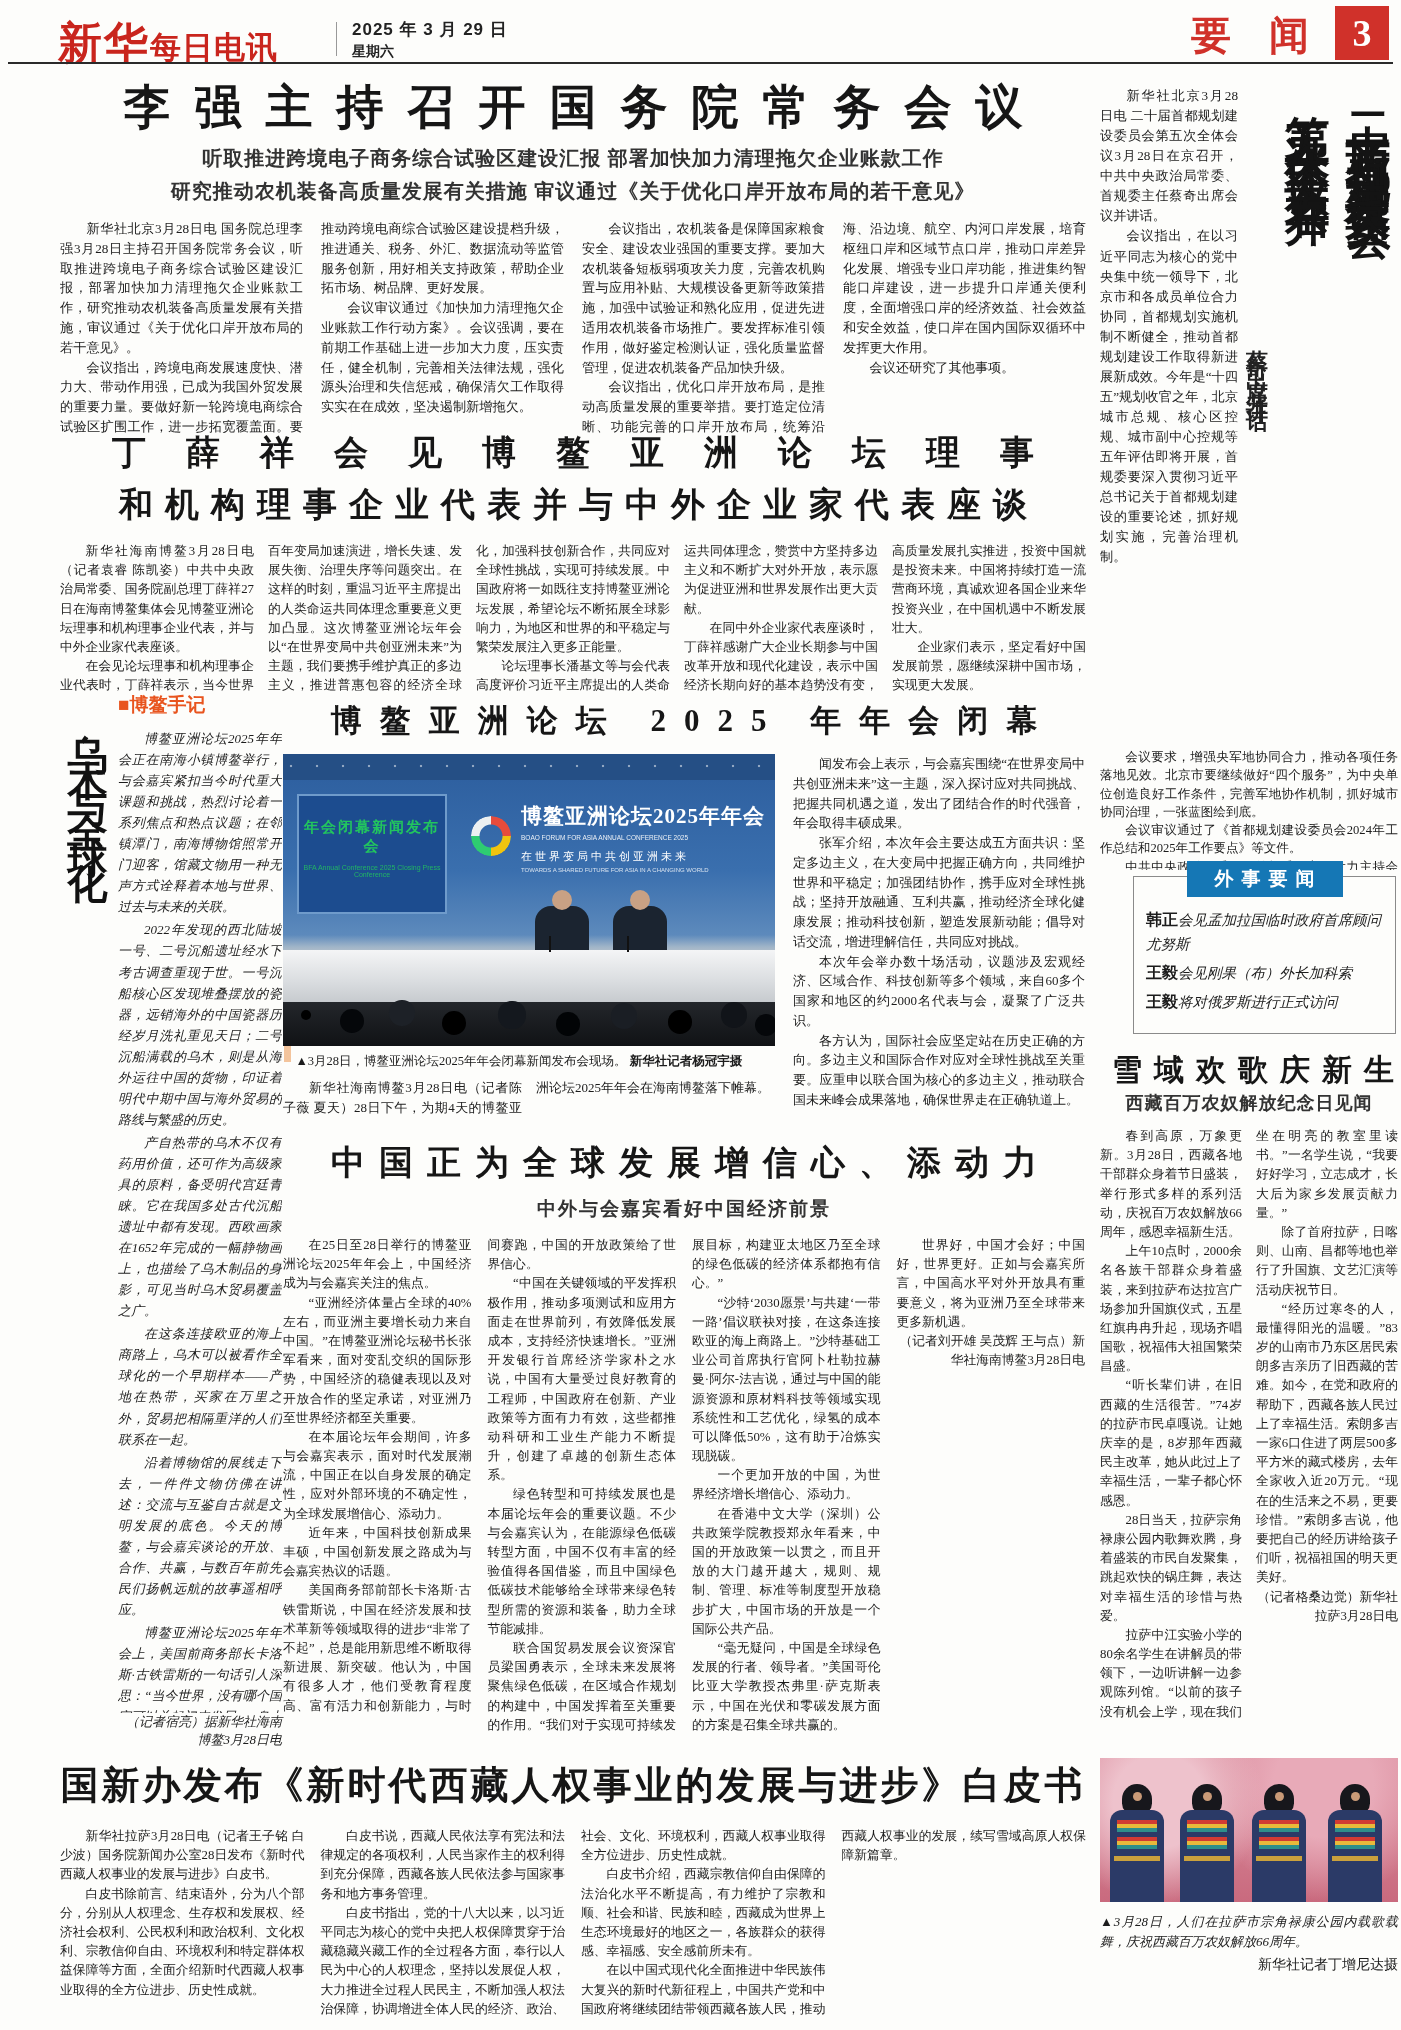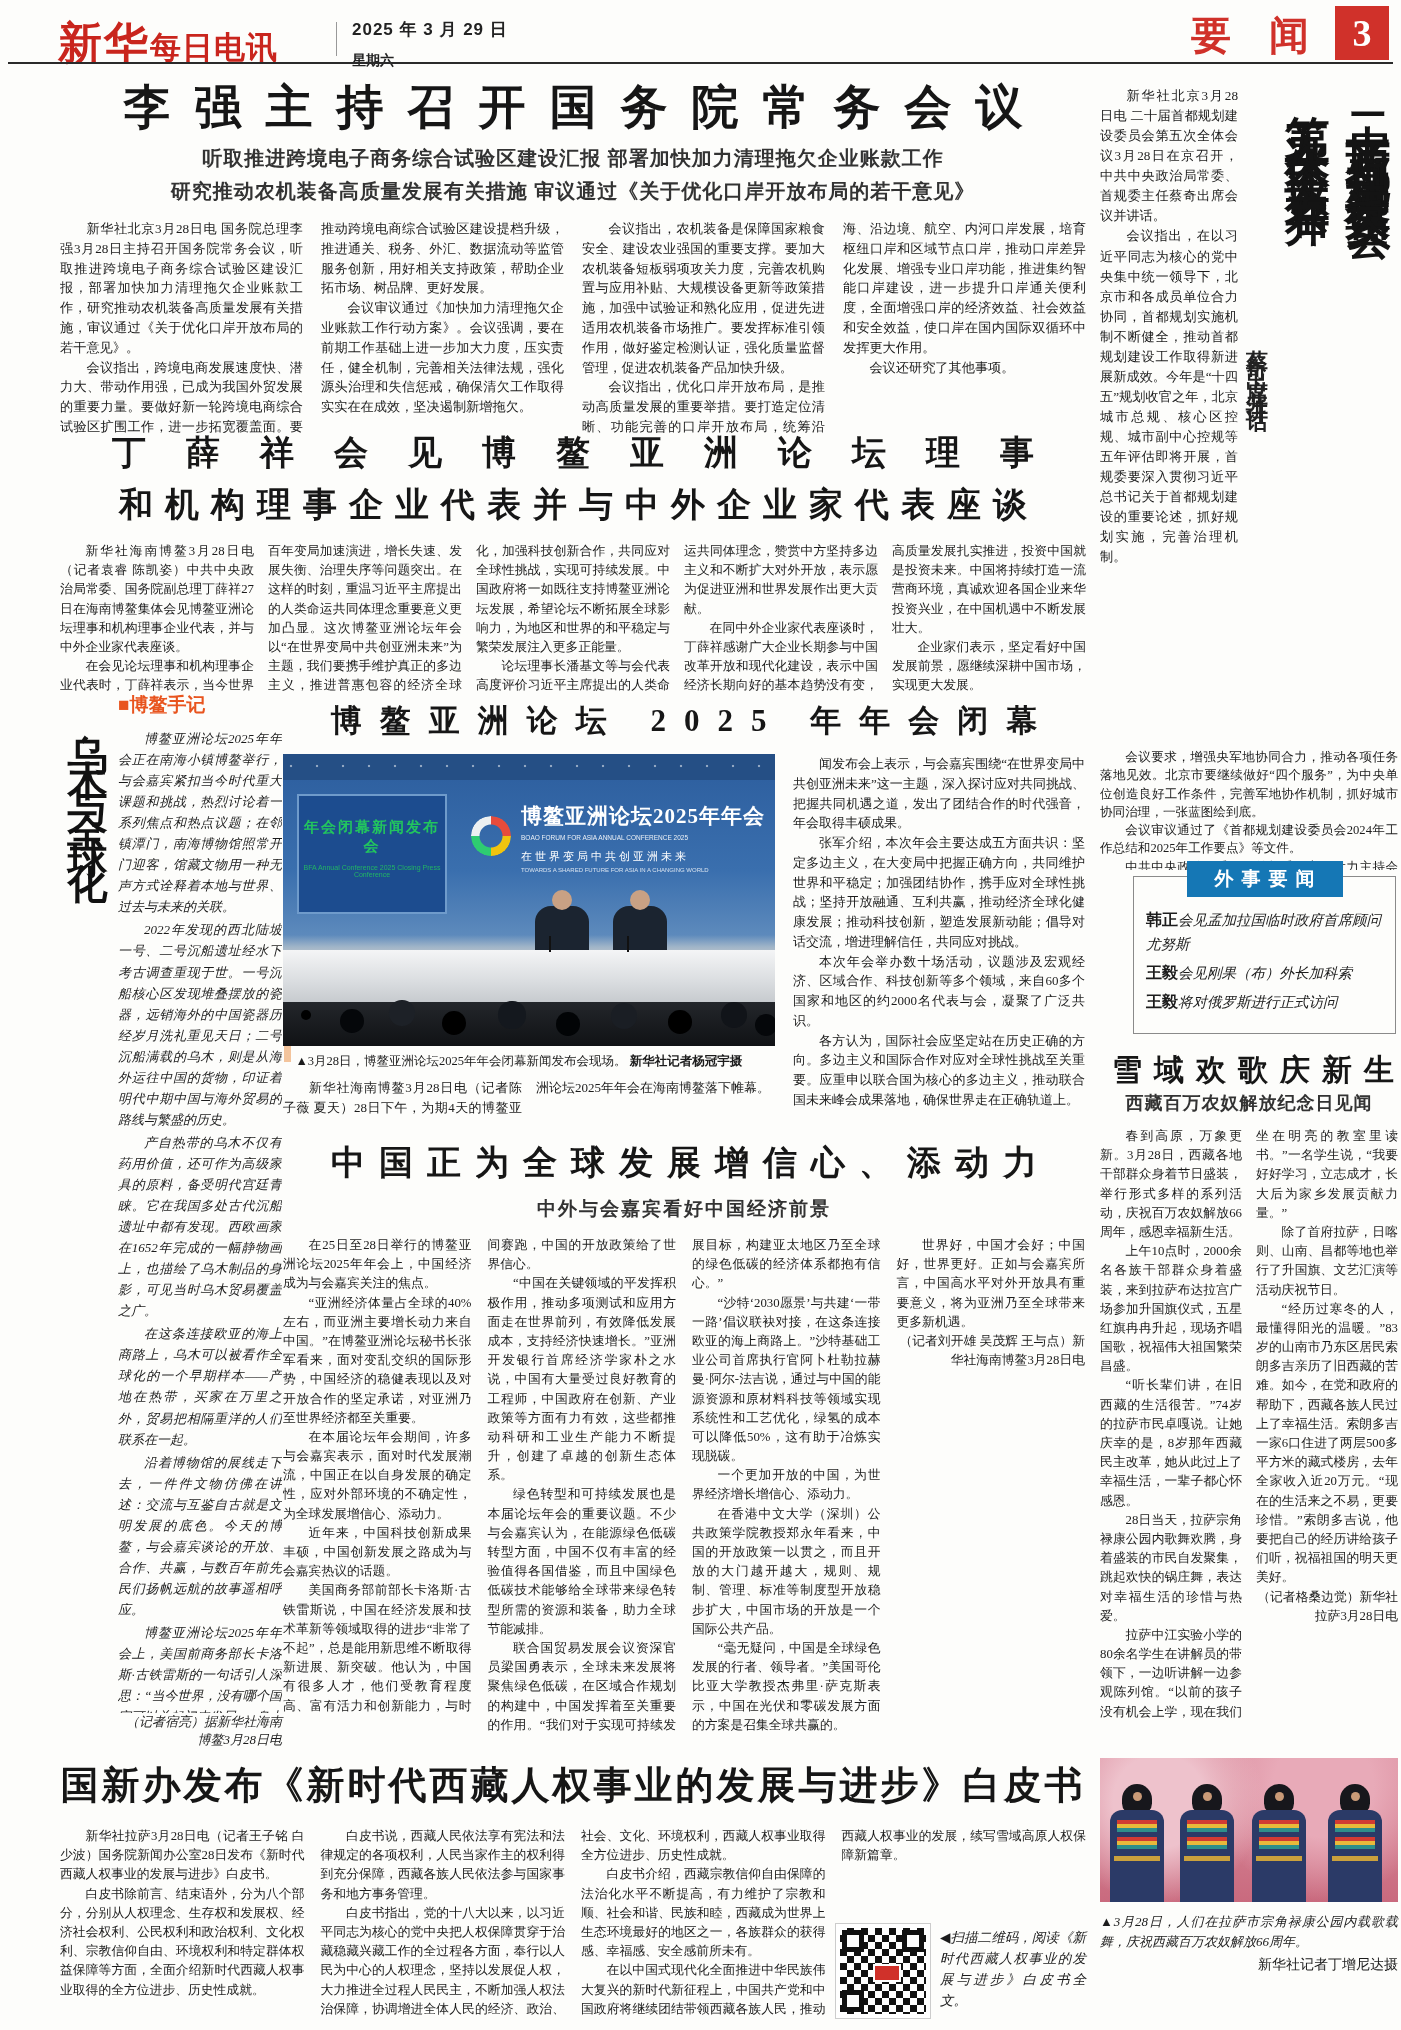--- a/index.html
+++ b/index.html
@@ -9,21 +9,21 @@
   p{margin:0;text-indent:2em;}
   .sign{text-indent:0;text-align:right;}
 
   
   .hdr-logo{position:absolute;left:58px;top:14px;color:#c9251d;white-space:nowrap;}
   .hdr-logo .lg1{font-size:44px;font-weight:700;letter-spacing:2px;font-family:"Liberation Serif",serif;}
   .hdr-logo .lg2{font-size:31px;font-weight:700;font-family:"Liberation Sans","DejaVu Sans",sans-serif;letter-spacing:1px;}
   .hdr-div{position:absolute;left:336px;top:22px;width:1px;height:34px;background:#999;}
   .hdr-date{position:absolute;left:352px;top:18px;font-family:"Liberation Sans",sans-serif;font-weight:700;color:#222;}
   .hdr-date .d1{font-size:17px;letter-spacing:1px;}
-  .hdr-date .d2{font-size:14px;margin-top:11px;}
+  .hdr-date .d2{font-size:14px;margin-top:2px;}
   .hdr-section{position:absolute;right:78px;top:8px;color:#d0312a;font-weight:700;font-size:40px;letter-spacing:14px;}
   .hdr-pageno{position:absolute;right:12px;top:6px;width:54px;height:54px;background:#d0312a;color:#fff;
               font-weight:700;font-size:38px;text-align:center;line-height:54px;font-family:"Liberation Serif",serif;}
   .hdr-rule{position:absolute;left:8px;top:62px;width:1385px;height:2px;background:#2a2a2a;}
 
   
   .cn-headline{font-weight:700;color:#161616;text-align:center;white-space:nowrap;}
   .subhead{font-family:"Liberation Sans","DejaVu Sans",sans-serif;font-weight:700;color:#333;text-align:center;}
   .bodytext{text-align:justify;overflow:hidden;column-fill:auto;}
 
@@ -322,29 +322,20 @@
     <div class="bodytext" data-name="baipishu-body">
         <p>新华社拉萨3月28日电（记者王子铭 白少波）国务院新闻办公室28日发布《新时代西藏人权事业的发展与进步》白皮书。</p>
         <p>白皮书除前言、结束语外，分为八个部分，分别从人权理念、生存权和发展权、经济社会权利、公民权利和政治权利、文化权利、宗教信仰自由、环境权利和特定群体权益保障等方面，全面介绍新时代西藏人权事业取得的全方位进步、历史性成就。</p>
         <p>白皮书说，西藏人民依法享有宪法和法律规定的各项权利，人民当家作主的权利得到充分保障，西藏各族人民依法参与国家事务和地方事务管理。</p>
         <p>白皮书指出，党的十八大以来，以习近平同志为核心的党中央把人权保障贯穿于治藏稳藏兴藏工作的全过程各方面，奉行以人民为中心的人权理念，坚持以发展促人权，大力推进全过程人民民主，不断加强人权法治保障，协调增进全体人民的经济、政治、社会、文化、环境权利，西藏人权事业取得全方位进步、历史性成就。</p>
         <p>白皮书介绍，西藏宗教信仰自由保障的法治化水平不断提高，有力维护了宗教和顺、社会和谐、民族和睦，西藏成为世界上生态环境最好的地区之一，各族群众的获得感、幸福感、安全感前所未有。</p>
         <p>在以中国式现代化全面推进中华民族伟大复兴的新时代新征程上，中国共产党和中国政府将继续团结带领西藏各族人民，推动西藏人权事业的发展，续写雪域高原人权保障新篇章。</p>
       </div>
   </div>
 
-  <div class="qrblock" data-name="qr-code-block">
-    <div class="qr" data-name="qr-code">
-      <div class="f f1" data-name="qr-finder-icon"></div>
-      <div class="f f2" data-name="qr-finder-icon"></div>
-      <div class="f f3" data-name="qr-finder-icon"></div>
-      <div class="logo" data-name="qr-center-logo"></div>
-    </div>
-    <div class="qr-cap" data-name="qr-caption">◀扫描二维码，阅读《新时代西藏人权事业的发展与进步》白皮书全文。</div>
-  </div>
 
   <div class="photo2-block" data-name="dancers-photo-block">
     <div class="photo2" data-name="dancers-photo">
       <div class="dancer" style="left:10px;" data-name="dancer-figure">
           <div class="hair"></div>
           <div class="robe"></div>
         </div>
       <div class="dancer" style="left:80px;" data-name="dancer-figure">
           <div class="hair"></div>
           <div class="robe"></div>

